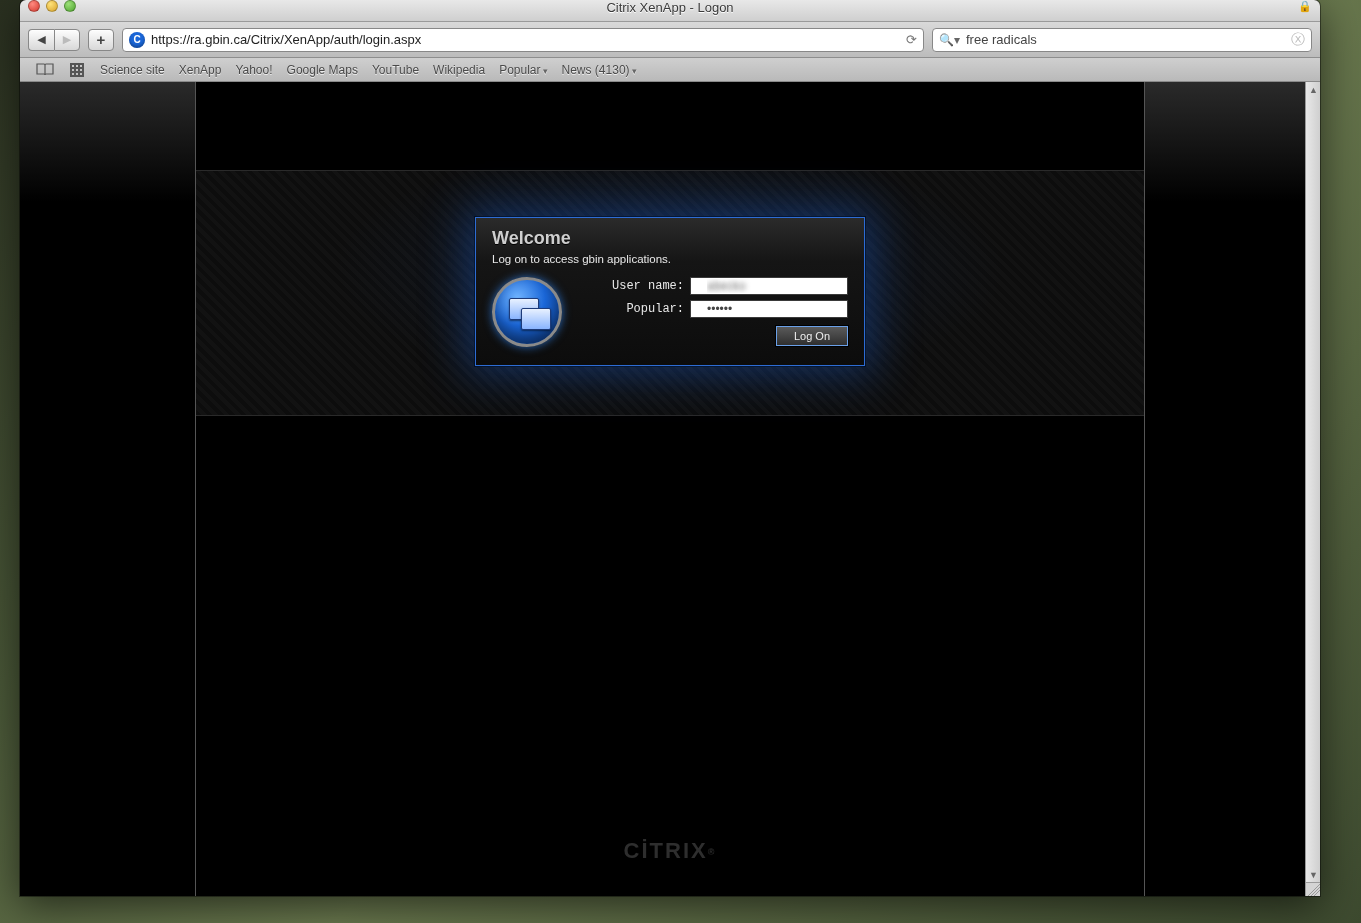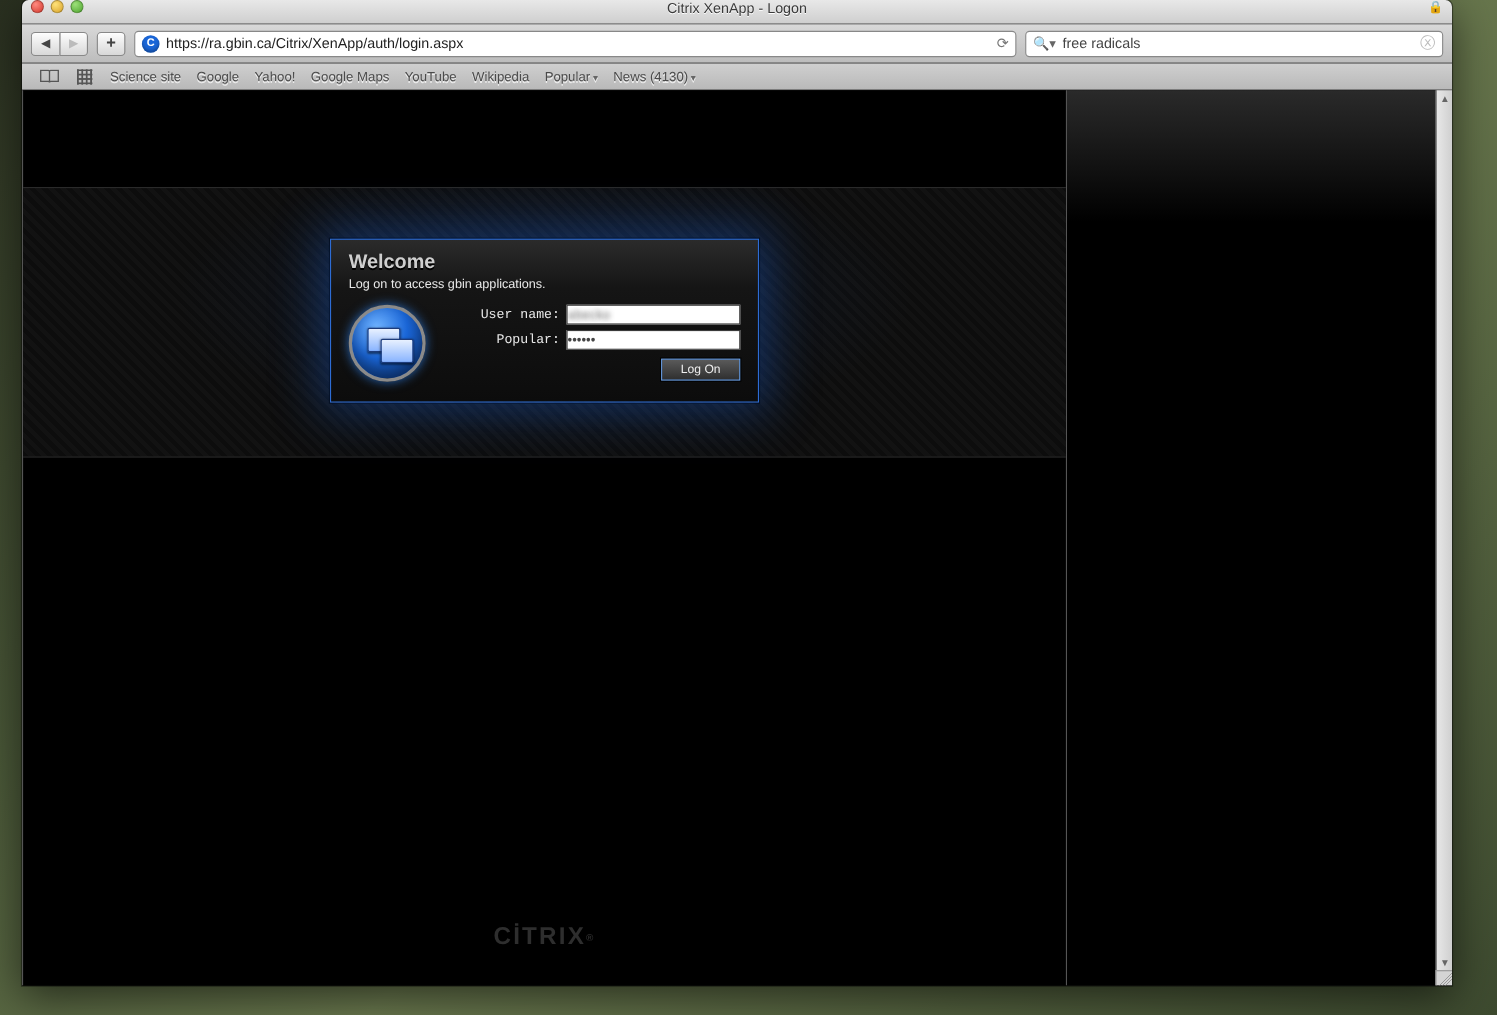--- a/index.html
+++ b/index.html
@@ -96,21 +96,21 @@
     background-position: 0 0;
   }
   .bm-item { cursor: default; }
   .bm-item.dd::after { content: " ▾"; font-size: 9px; color: #666; }
 
   
   .content-area { flex: 1; background: #111; position: relative; }
   .page {
     position: absolute; left: 0; top: 0; right: 0; bottom: 0;
     background: linear-gradient(180deg, #2a2a2a 0%, #000 120px);
-    display: flex; 
+    display: flex; justify-content: center;
   }
   .page-inner {
     width: 950px;
     background: #000;
     border-left: 1px solid #555; border-right: 1px solid #555;
     position: relative;
     display: flex; flex-direction: column;
   }
   .page-top-spacer { height: 88px; }
   .carbon-band {
@@ -156,21 +156,21 @@
     box-shadow: 0 1px 2px rgba(0,0,0,0.5);
   }
   .login-icon .scr.a { left: 0; top: 0; }
   .login-icon .scr.b { left: 12px; top: 10px; }
 
   .login-form { flex: 1; font-size: 12px; color: #e8e8e8; }
   .form-row { display: flex; align-items: center; justify-content: flex-end; margin-bottom: 5px; gap: 6px; }
   .form-row label { white-space: nowrap; font-family: Liberation Mono, monospace; }
   .form-row input {
     width: 158px; height: 18px;
-    background: #fff; border: 1px solid #3a3a3a; padding: 0 0;
+    background: #fff; border: 1px solid #3a3a3a; padding: 0 16px;
     font-size: 12px; color: #444;
   }
   .form-row input.blurred { color: transparent; text-shadow: 0 0 5px rgba(90,90,90,0.9); }
   .logon-row { display: flex; justify-content: flex-end; margin-top: 8px; }
   .logon-btn {
     width: 72px; height: 20px;
     background: linear-gradient(#5a5a5a, #2f2f2f);
     border: 1px solid #6aa0e8;
     color: #eee; font-size: 11px;
     display: flex; align-items: center; justify-content: center;
@@ -243,21 +243,21 @@
   <div class="bookmarks-bar">
     <span class="bm-icon">
       <svg width="18" height="13" viewBox="0 0 18 13">
           <path d="M1 1 h7 a1 1 0 0 1 1 1 v10 a1 1 0 0 0 -1 -1 h-7 z M17 1 h-7 a1 1 0 0 0 -1 1 v10 a1 1 0 0 1 1 -1 h7 z" fill="none" stroke="#555" stroke-width="1.2"></path>
         </svg>
     </span>
     <span class="bm-icon">
         <span class="bm-grid"></span>
       </span>
     <span class="bm-item">Science site</span>
-    <span class="bm-item">Google</span>
+    <span class="bm-item">XenApp</span>
     <span class="bm-item">Yahoo!</span>
     <span class="bm-item">Google Maps</span>
     <span class="bm-item">YouTube</span>
     <span class="bm-item">Wikipedia</span>
     <span class="bm-item dd">Popular</span>
     <span class="bm-item dd">News (4130)</span>
   </div>
 
   <div class="content-area">
     <div class="page">

